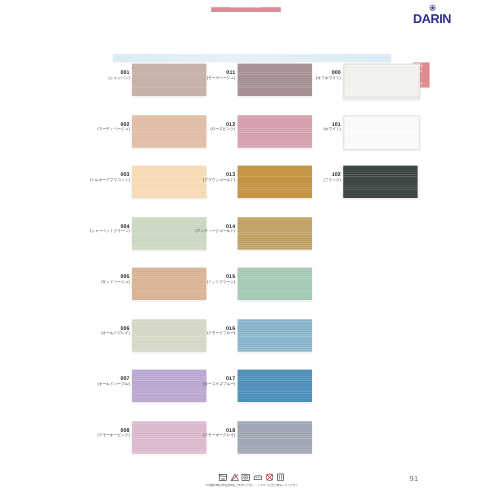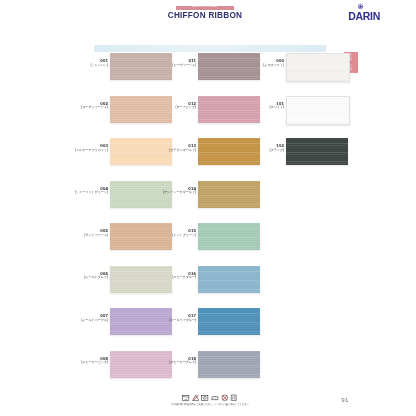--- a/index.html
+++ b/index.html
@@ -72,21 +72,20 @@
     position: relative;
   }
   #logo-mark svg { display: block; }
   #logo-wordmark {
     font-size: 10.5px;
     font-weight: bold;
     letter-spacing: -0.3px;
     color: #2d2f8e;
     line-height: 11px;
     white-space: nowrap;
-    text-align: right;
   }
 
   
   #section-banner {
     position: absolute;
     left: 94px;
     top: 45px;
     width: 232px;
     height: 7px;
     background: linear-gradient(to right, #dcebf4 0%, #e6f1f7 45%, #dcebf4 100%);
@@ -243,21 +242,20 @@
   }
 </style>
 </head>
 <body>
 
 <div id="page-header">
 
   <div id="brand-kicker"></div>
   <div id="brand-kicker-text">DARIN ORIGINAL</div>
 
-  <div id="catalog-title">CHIFFON RIBBON</div>
 
   <div id="brand-logo">
     <div id="logo-mark">
       <svg width="7" height="7" viewBox="0 0 20 20">
         <circle cx="10" cy="10" r="6.5" fill="none" stroke="#2d2f8e" stroke-width="1.6"></circle>
         <path d="M10 4.5 L11.4 8.6 L15.5 8.6 L12.2 11.1 L13.5 15.2 L10 12.7 L6.5 15.2 L7.8 11.1 L4.5 8.6 L8.6 8.6 Z" fill="#2d2f8e"></path>
       </svg>
     </div>
     <div id="logo-wordmark">DARIN</div>
   </div>

